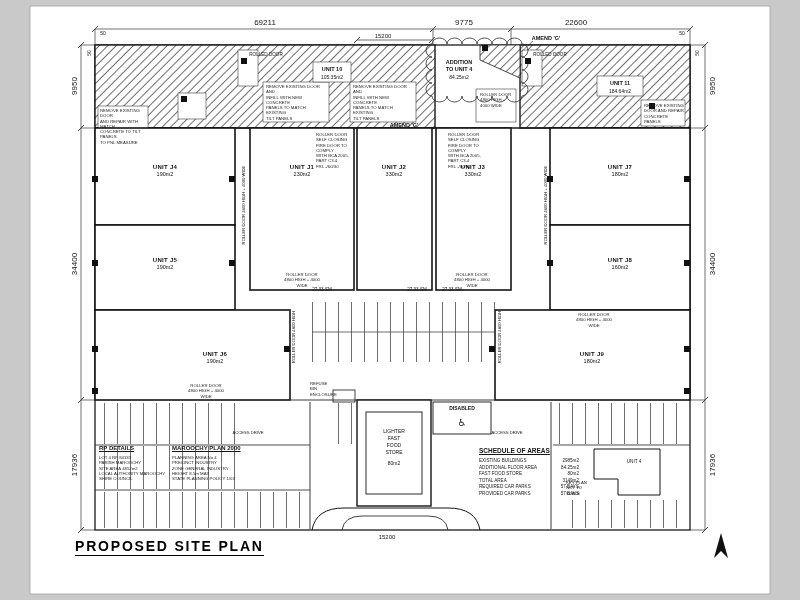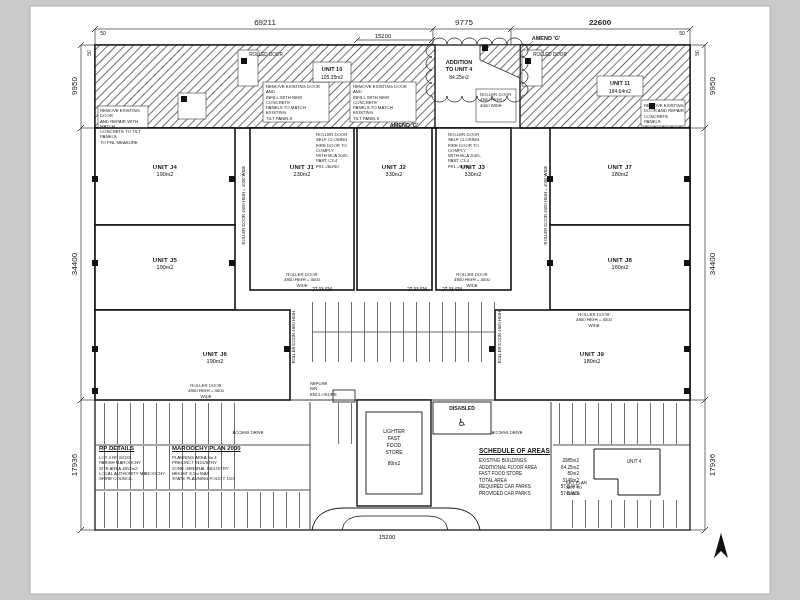--- a/index.html
+++ b/index.html
@@ -170,24 +170,25 @@
     <rect x="649" y="103" width="6" height="6"></rect>
   </g>
 
   <g>
     <polygon points="714,558 721,533 728,558 721,551" fill="#101010"></polygon>
   </g>
 </svg>
 
 <div class="labels">
 
+  <div class="lbl title" style="left:75px;top:538px;">PROPOSED SITE PLAN</div>
 
   <div class="lbl f8 c" style="left:265px;top:22px;">69211</div>
   <div class="lbl f8 c" style="left:464px;top:22px;">9775</div>
-  <div class="lbl f8 c" style="left:600px;top:22px;font-weight:bold;">22600</div>
+  <div class="lbl f8 c" style="left:576px;top:22px;">22600</div>
   <div class="lbl f6 c" style="left:383px;top:36px;">15200</div>
   <div class="lbl f6 c" style="left:387px;top:537px;">15200</div>
   <div class="lbl f8 rot" style="left:74px;top:86px;">9950</div>
   <div class="lbl f8 rot" style="left:74px;top:264px;">34400</div>
   <div class="lbl f8 rot" style="left:74px;top:465px;">17936</div>
   <div class="lbl f8 rot" style="left:712px;top:86px;">9950</div>
   <div class="lbl f8 rot" style="left:712px;top:264px;">34400</div>
   <div class="lbl f8 rot" style="left:712px;top:465px;">17936</div>
   <div class="lbl f5 c" style="left:103px;top:33px;">50</div>
   <div class="lbl f5 c" style="left:682px;top:33px;">50</div>

